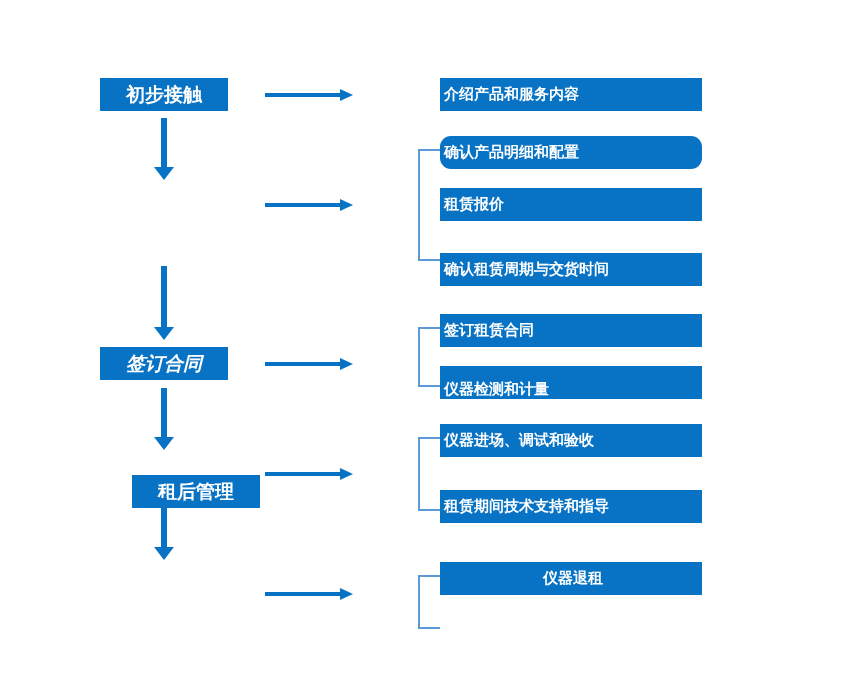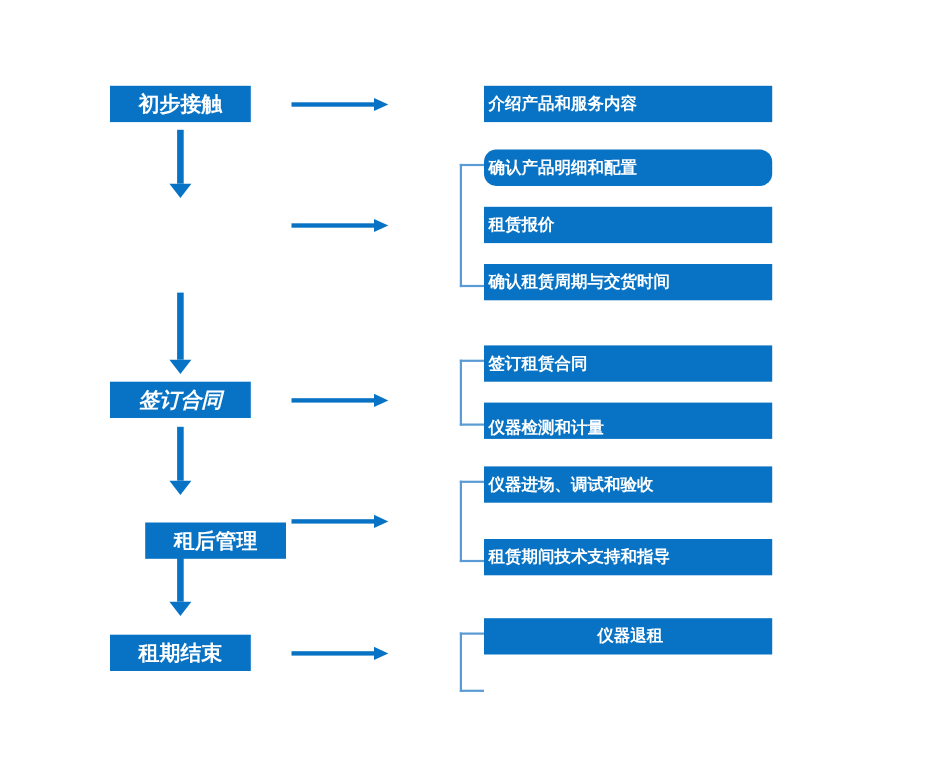--- a/index.html
+++ b/index.html
@@ -139,21 +139,21 @@
     <div class="shaft"></div>
     <div class="head"></div>
   </div>
   <div class="bracket" style="top:149px; height:112px;"></div>
   <div class="box box-right" style="top:136px;border-radius:11px;">
     <span>确认产品明细和配置</span>
   </div>
   <div class="box box-right" style="top:188px;">
     <span>租赁报价</span>
   </div>
-  <div class="box box-right" style="top:240px;">
+  <div class="box box-right" style="top:253px;">
     <span>确认租赁周期与交货时间</span>
   </div>
   <div class="v-arrow" style="left:154px; top:266px; height:74px;">
     <div class="shaft" style="height:61px;"></div>
     <div class="head"></div>
   </div>
 
   <div class="box box-left" style="top:347px;font-style:italic;">
     <span>签订合同</span>
   </div>
@@ -185,23 +185,20 @@
     <span>仪器进场、调试和验收</span>
   </div>
   <div class="box box-right" style="top:490px;">
     <span>租赁期间技术支持和指导</span>
   </div>
   <div class="v-arrow" style="left:154px; top:498px; height:62px;">
     <div class="shaft" style="height:49px;"></div>
     <div class="head"></div>
   </div>
 
-  <div class="box box-left" style="top:577px;">
-    <span>租期结束</span>
-  </div>
   <div class="h-arrow" style="left:265px; top:585px;">
     <div class="shaft"></div>
     <div class="head"></div>
   </div>
   <div class="bracket" style="top:575px; height:54px;"></div>
   <div class="box box-right" style="top:562px;justify-content:center;">
     <span>仪器退租</span>
   </div>
 
 </div>

